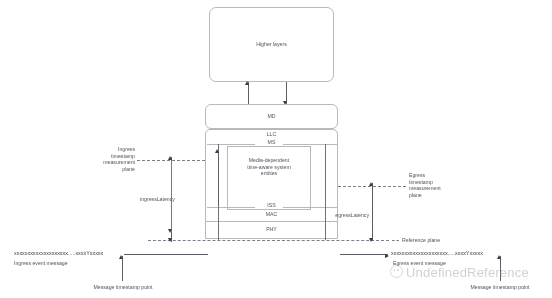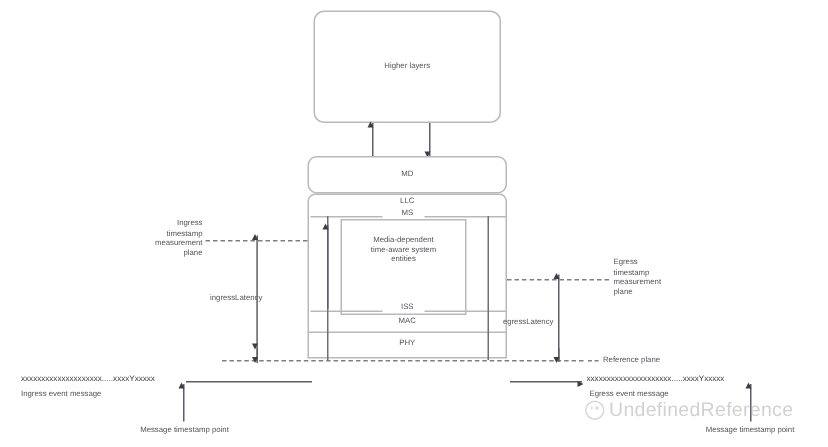--- a/index.html
+++ b/index.html
@@ -38,21 +38,21 @@
   .ahh{position:absolute;width:0;height:0;top:-2.6px;}
   .ahh.right{border-top:2.9px solid transparent;border-bottom:2.9px solid transparent;border-left:4.6px solid #3c3c44;right:-1px;}
 
   
   .hconn{position:absolute;height:0;border-top:1px solid #5d5d65;}
 
   
   .msg{position:absolute;font-size:5.4px;letter-spacing:0px;color:#3a3a42;white-space:pre;font-family:"Liberation Sans","DejaVu Sans",sans-serif;}
 
   
-  #watermark{position:absolute;display:flex;align-items:flex-end;gap:3px;opacity:.45;}
+  #watermark{position:absolute;display:flex;align-items:flex-start;gap:3px;opacity:.45;}
   #watermark .wmtext{font-size:13px;color:#9a9aa2;letter-spacing:.2px;font-family:"Liberation Sans","DejaVu Sans",sans-serif;}
   #watermark .wmlogo{width:11px;height:11px;border:1px solid #a9a9b1;border-radius:50%;position:relative;flex:0 0 auto;}
   #watermark .wmlogo::before,#watermark .wmlogo::after{content:"";position:absolute;width:1.6px;height:1.6px;border-radius:50%;background:#a9a9b1;top:3.2px;}
   #watermark .wmlogo::before{left:2.6px;}
   #watermark .wmlogo::after{left:6px;}
 </style>
 </head>
 <body>
 
 <div id="canvas">

